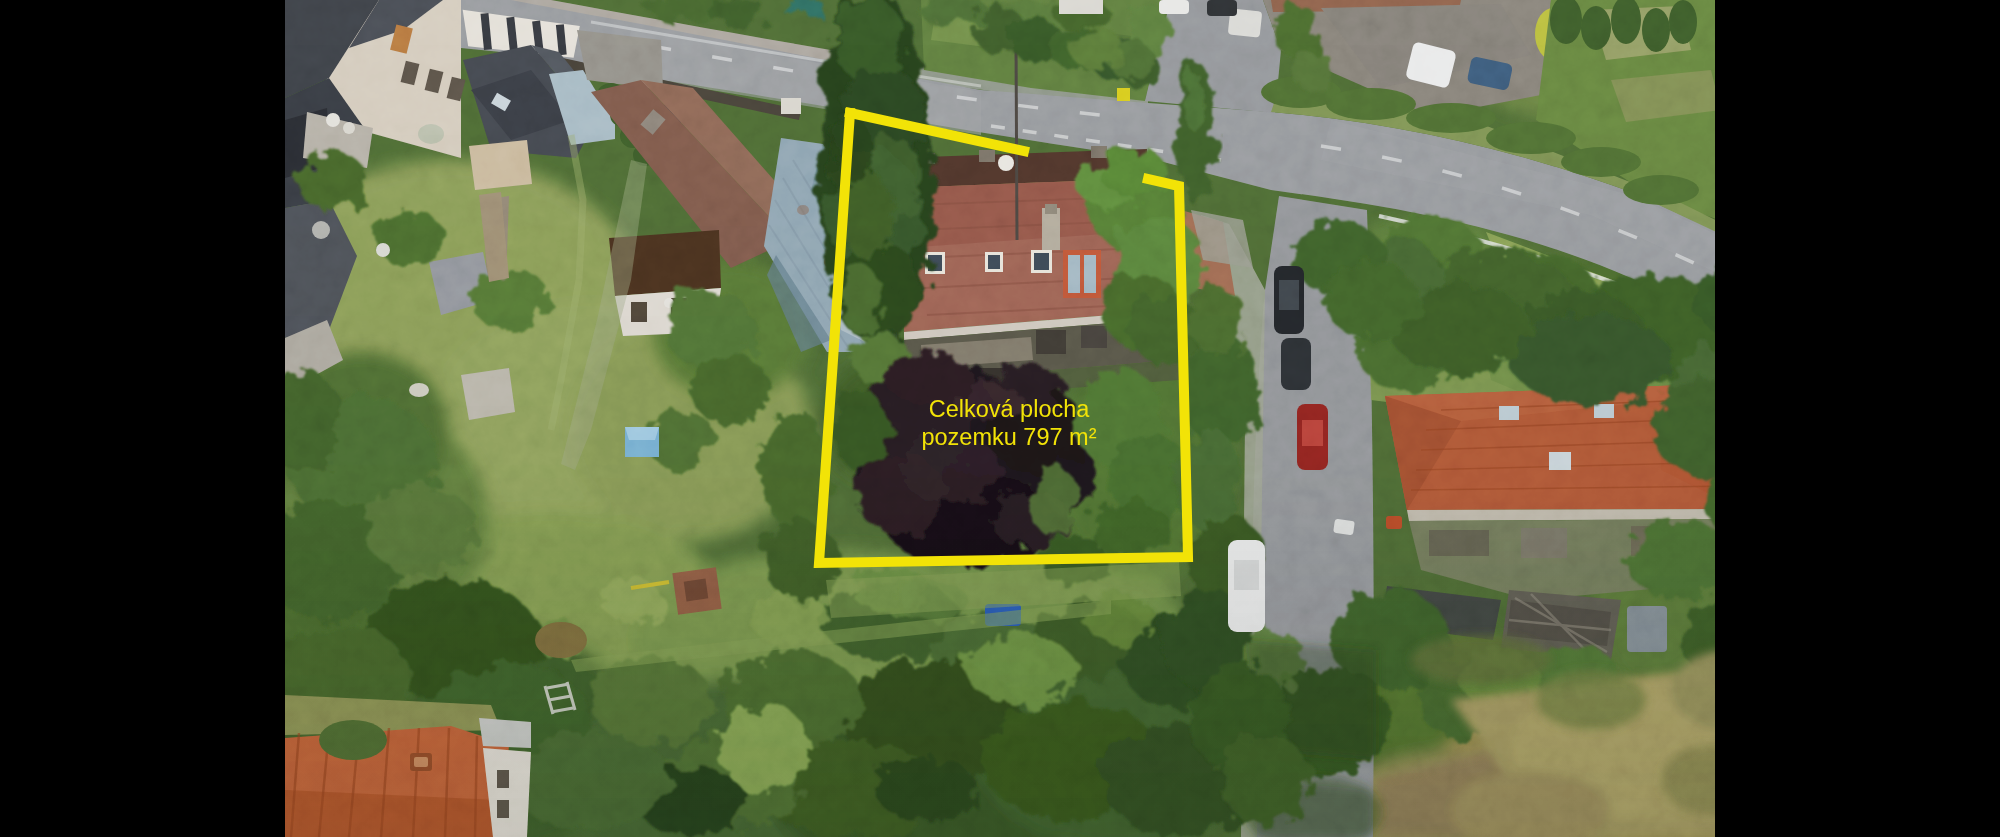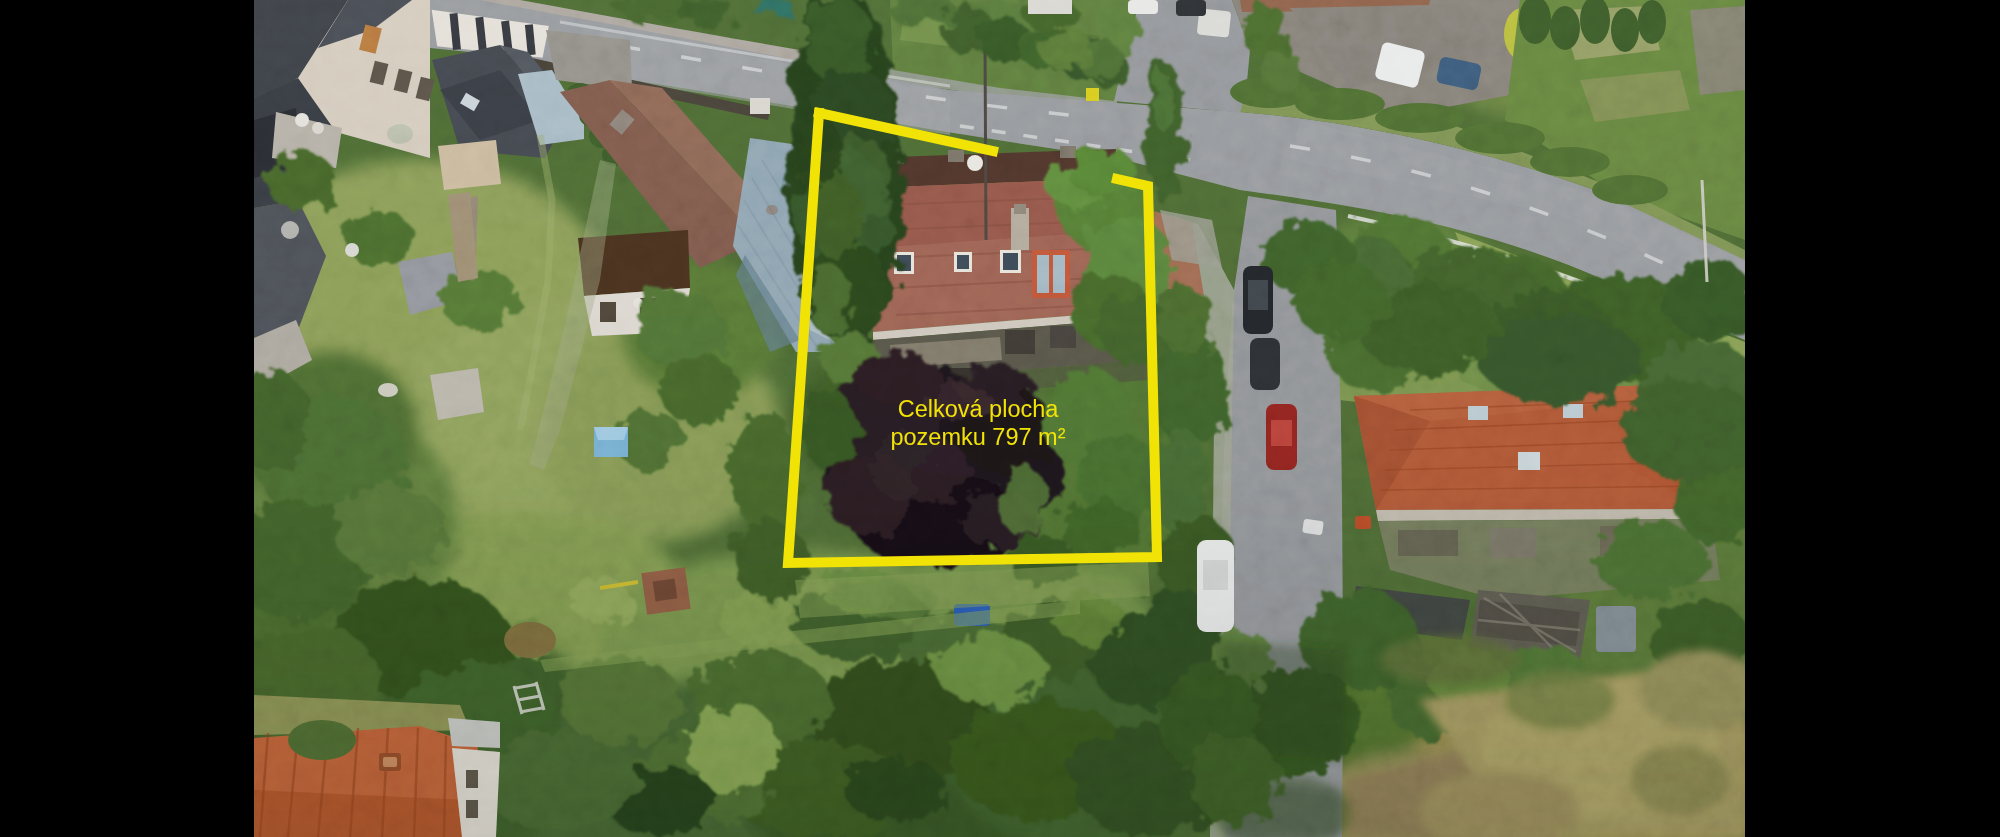--- a/index.html
+++ b/index.html
@@ -1,16 +1,16 @@
 <!DOCTYPE html>
 <html><head>
 <meta charset="utf-8">
 <style>
 html,body{margin:0;padding:0;background:#000;}
-#stage{position:relative;width:2000px;height:837px;background:#000;overflow:hidden;font-family:"Liberation Sans",sans-serif;}
+#stage{position:relative;width:1684px;height:837px;background:#000;overflow:hidden;font-family:"Liberation Sans",sans-serif;padding-left:31px;}
 </style>
 </head>
 <body>
 <div id="stage">
 <svg width="2000" height="837" viewBox="0 0 2000 837">
 <defs>
 <clipPath id="ph">
           <rect x="254" y="0" width="1491" height="837"></rect>
         </clipPath>
 <filter id="b2" x="-20%" y="-20%" width="140%" height="140%">

